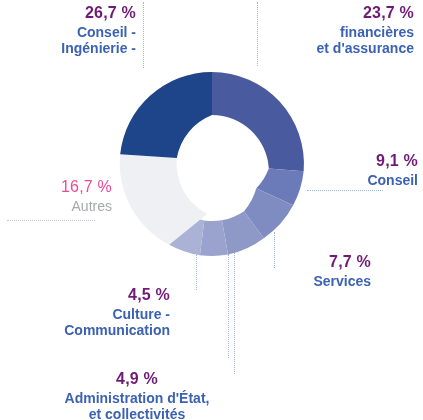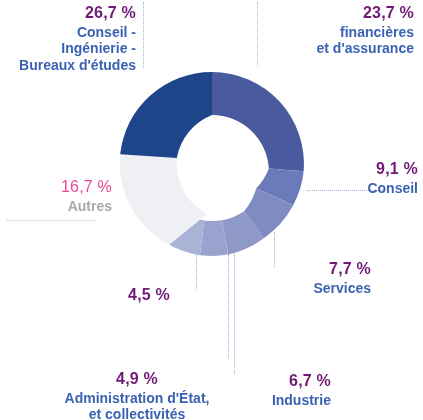--- a/index.html
+++ b/index.html
@@ -35,21 +35,21 @@
     letter-spacing: 0.2px;
     white-space: nowrap;
   }
   .name {
     font-size: 14px;
     font-weight: bold;
     color: #3b62b2;
     margin-top: 1px;
   }
   .label.grey .pct { color: #ec4899; font-weight: normal; }
-  .label.grey .name { color: #a6a9ae; font-weight: bold; }
+  .label.grey .name { color: #a6a9ae; font-weight: normal; }
   .align-right { text-align: right; }
   .align-left { text-align: right; }
 
   
   .leader-v {
     position: absolute;
     width: 0;
     border-left: 1px dotted #9fb2d8;
   }
   .leader-h {
@@ -57,22 +57,22 @@
     height: 0;
     border-top: 1px dotted #9fb2d8;
   }
   .leader-grey {
     border-color: #c3c6cb;
   }
 
   
   #lbl-conseil   { left: 8px;   top: 4px;   width: 128px; }
   #lbl-finance   { left: 264px; top: 4px;   width: 150px; }
-  #lbl-digital   { left: 340px; top: 160px; width: 78px;  }
-  #lbl-services  { left: 281px; top: 260px; width: 90px;  }
+  #lbl-digital   { left: 340px; top: 152px; width: 78px;  }
+  #lbl-services  { left: 281px; top: 253px; width: 90px;  }
   #lbl-industrie { left: 241px; top: 372px; width: 90px;  }
   #lbl-admin     { left: 52px;  top: 370px; width: 170px; text-align: center; }
   #lbl-culture   { left: 56px;  top: 286px; width: 114px; }
   #lbl-autres    { left: 22px;  top: 178px; width: 90px;  }
 </style>
 </head>
 <body>
 
 <div id="stage">
 
@@ -103,21 +103,20 @@
       <path fill="#eef0f3" d="M 169.18 244.68 A 92 92 0 0 1 120.16 154.19 L 176.81 157.98 A 57 57 0 0 0 207.18 214.04 Z"></path>
 
       <path fill="#1e4489" d="M 120.16 154.19 A 92 92 0 0 1 212 72 L 212 115 A 57 57 0 0 0 176.81 157.98 Z"></path>
     </g>
   </svg>
 
   <div class="label align-right" id="lbl-conseil">
     <div class="pct">26,7 %</div>
     <div class="name">
       <div>Conseil - Ingénierie -</div>
-      <div>Bureaux d'études</div>
     </div>
   </div>
 
   <div class="label align-left" id="lbl-finance">
     <div class="pct">23,7 %</div>
     <div class="name">
       <div>financières</div>
       <div>et d'assurance</div>
     </div>
   </div>
@@ -125,35 +124,35 @@
   <div class="label align-left" id="lbl-digital">
     <div class="pct">9,1 %</div>
     <div class="name">Conseil</div>
   </div>
 
   <div class="label align-left" id="lbl-services">
     <div class="pct">7,7 %</div>
     <div class="name">Services</div>
   </div>
 
-  <div class="label align-left" id="lbl-industrie">
-    <div class="pct">6,7 %</div>
-    <div class="name">Industrie</div>
-  </div>
 
   <div class="label align-right" id="lbl-admin">
     <div class="pct">4,9 %</div>
     <div class="name">
       <div>Administration d'État,</div>
       <div>et collectivités</div>
     </div>
   </div>
 
   <div class="label align-right" id="lbl-culture">
     <div class="pct">4,5 %</div>
+    <div class="name">
+      <div>Culture -</div>
+      <div>Communication</div>
+    </div>
   </div>
 
   <div class="label align-left grey" id="lbl-autres">
     <div class="pct">16,7 %</div>
     <div class="name">Autres</div>
   </div>
 
 </div>
 
 </body></html>

